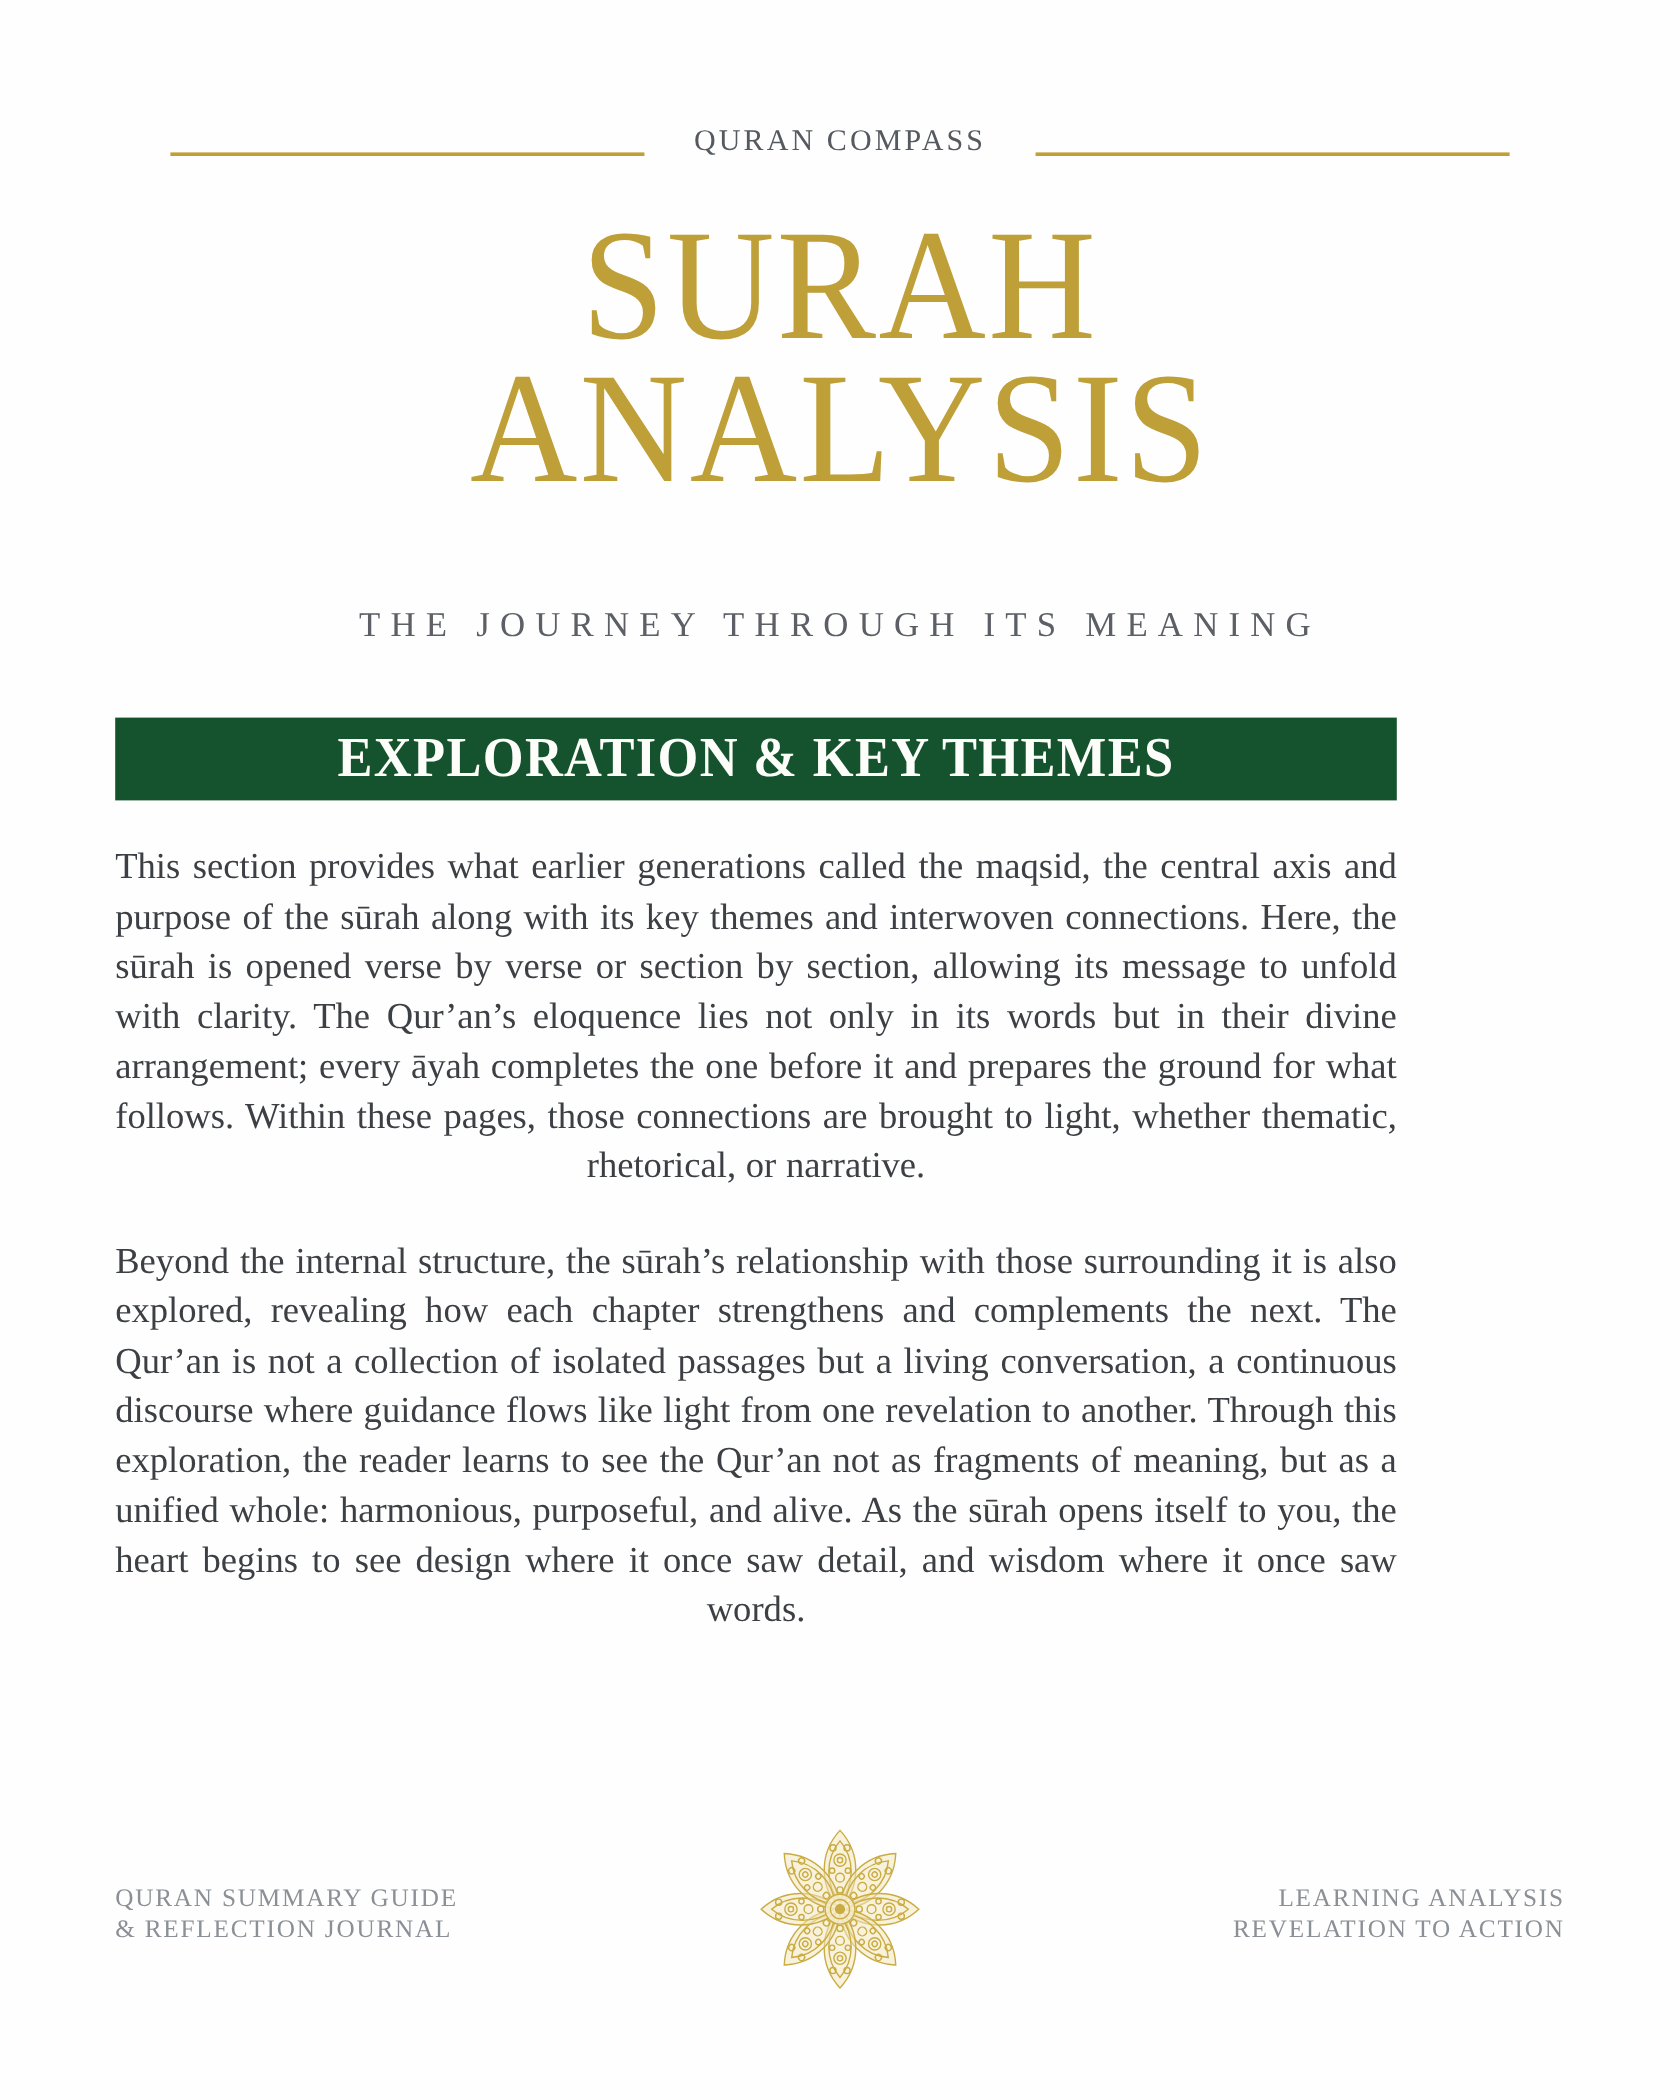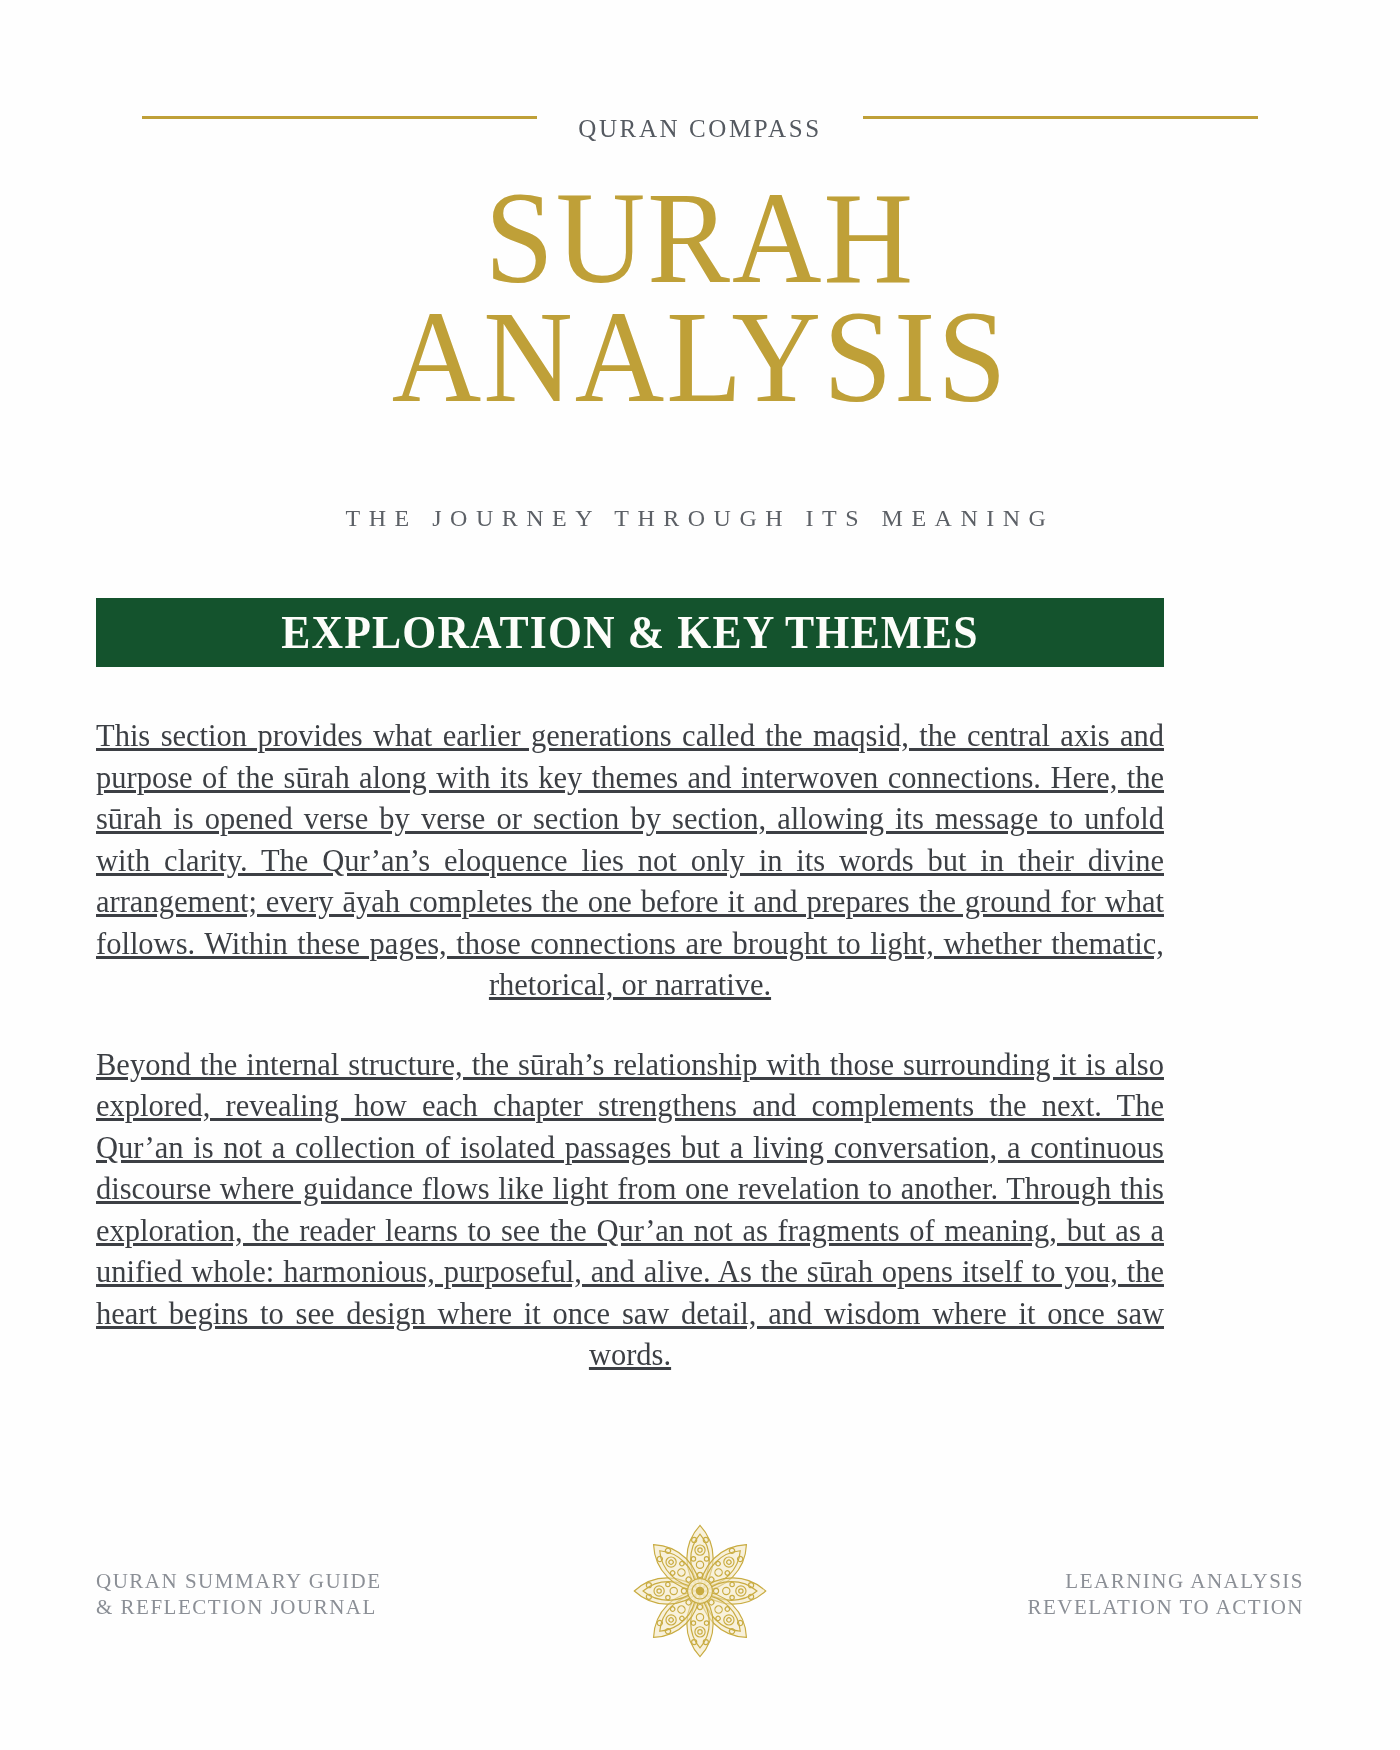--- a/index.html
+++ b/index.html
@@ -17,25 +17,25 @@
 
   .page {
     position: absolute;
     inset: 0;
     background: #fefefe;
   }
 
   
   .eyebrow-row {
     position: absolute;
-    top: 116px;
+    top: 105px;
     left: 100px;
     right: 100px;
     display: flex;
-    align-items: flex-start;
+    align-items: flex-end;
     justify-content: center;
     gap: 3px;
   }
   .rule {
     height: 3px;
     background: #bfa038;
     flex: 1 1 auto;
     max-width: 395px;
   }
   .eyebrow-text {
@@ -70,21 +70,21 @@
     transform-origin: center top;
   }
 
   .subtitle {
     position: absolute;
     top: 505px;
     left: 0;
     right: 0;
     text-align: center;
     font-family: "Liberation Serif", "DejaVu Serif", serif;
-    font-size: 24px;
+    font-size: 29px;
     letter-spacing: 8.5px;
     color: #5c6066;
     white-space: nowrap;
   }
 
   
   .banner {
     position: absolute;
     top: 598px;
     left: 96px;
@@ -113,25 +113,24 @@
     left: 96px;
     width: 1068px;
   }
   .para {
     font-family: "Liberation Serif", "DejaVu Serif", serif;
     font-size: 30.5px;
     line-height: 41.5px;
     color: #3c3f44;
     text-align: justify;
     text-align-last: center;
-    margin: 16px 0 38px 0;
+    margin: 2px 0 38px 0;
     -webkit-hyphens: none;
     hyphens: none;
     word-spacing: 0.5px;
-    text-decoration: underline;
   }
   .para:last-child { margin-bottom: 0; }
 
   
   .footer {
     position: absolute;
     left: 96px;
     right: 96px;
     bottom: 78px;
     height: 170px;

